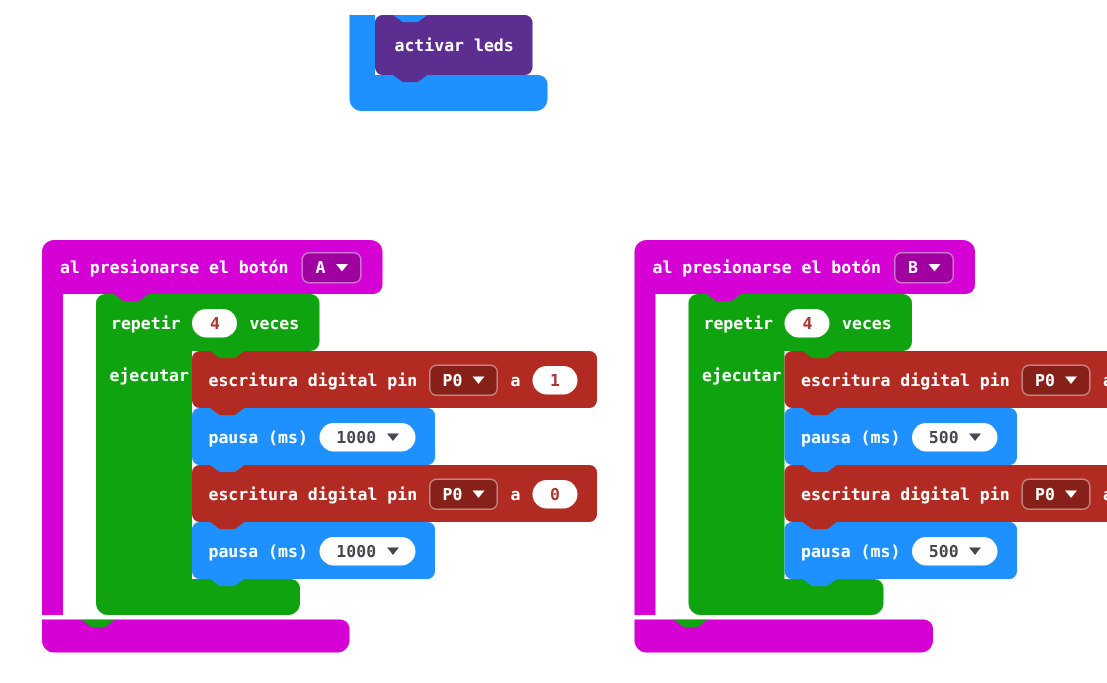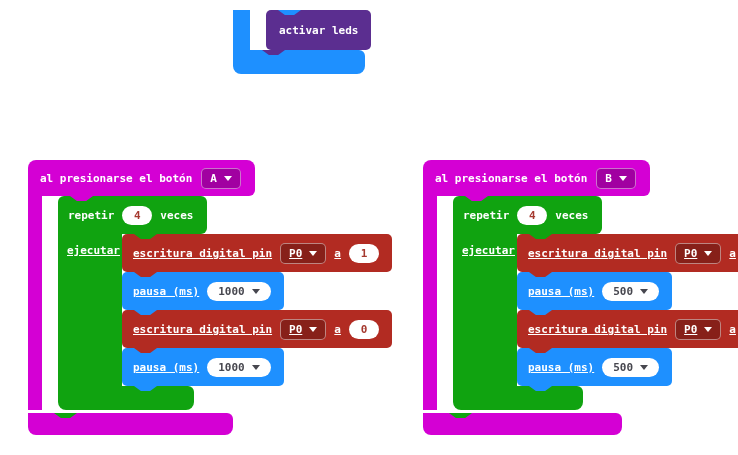--- a/index.html
+++ b/index.html
@@ -17,36 +17,36 @@
   .hat{
     position:relative;display:flex;align-items:center;gap:9px;
     height:36px;padding:0 14px 0 12px;width:max-content;
     border-radius:8px 8px 6px 0;
   }
   .bg-magenta{background:var(--magenta);margin-left:20px;}
   .bg-blue{background:var(--blue);}
   .bg-green{background:var(--green);}
   .bg-red{background:var(--red);}
   .bg-purple{background:var(--purple);}
-  .bodyrow{display:flex;align-items:stretch;gap:16px;}
+  .bodyrow{display:flex;align-items:stretch;}
   .spine{flex:0 0 auto;}
   .spine.w14{width:14px;}
   .spine.w17{width:17px;}
   .stack-foot{
     position:relative;height:22px;margin-top:3px;
     border-radius:0 6px 8px 8px;
   }
   
-  .loop{width:max-content;position:relative;}
+  .loop{width:max-content;position:relative;padding-left:22px;}
   .loop-head{
     position:relative;display:flex;align-items:center;gap:8px;
     height:38px;padding:0 14px 0 10px;width:max-content;
     border-radius:6px 6px 6px 0;
   }
-  .loop-body{display:flex;align-items:flex-start;text-decoration:underline;}
+  .loop-body{display:flex;align-items:flex-start;}
   .loop-spine{width:64px;align-self:stretch;padding:10px 0 0 9px;}
   .children{display:flex;flex-direction:column;align-items:flex-start;}
   .loop-foot{position:relative;height:24px;border-radius:0 6px 8px 8px;}
   
   .blk{
     position:relative;display:flex;align-items:center;gap:8px;
     height:38px;padding:0 13px 0 11px;width:max-content;
     border-radius:5px;
   }
   

